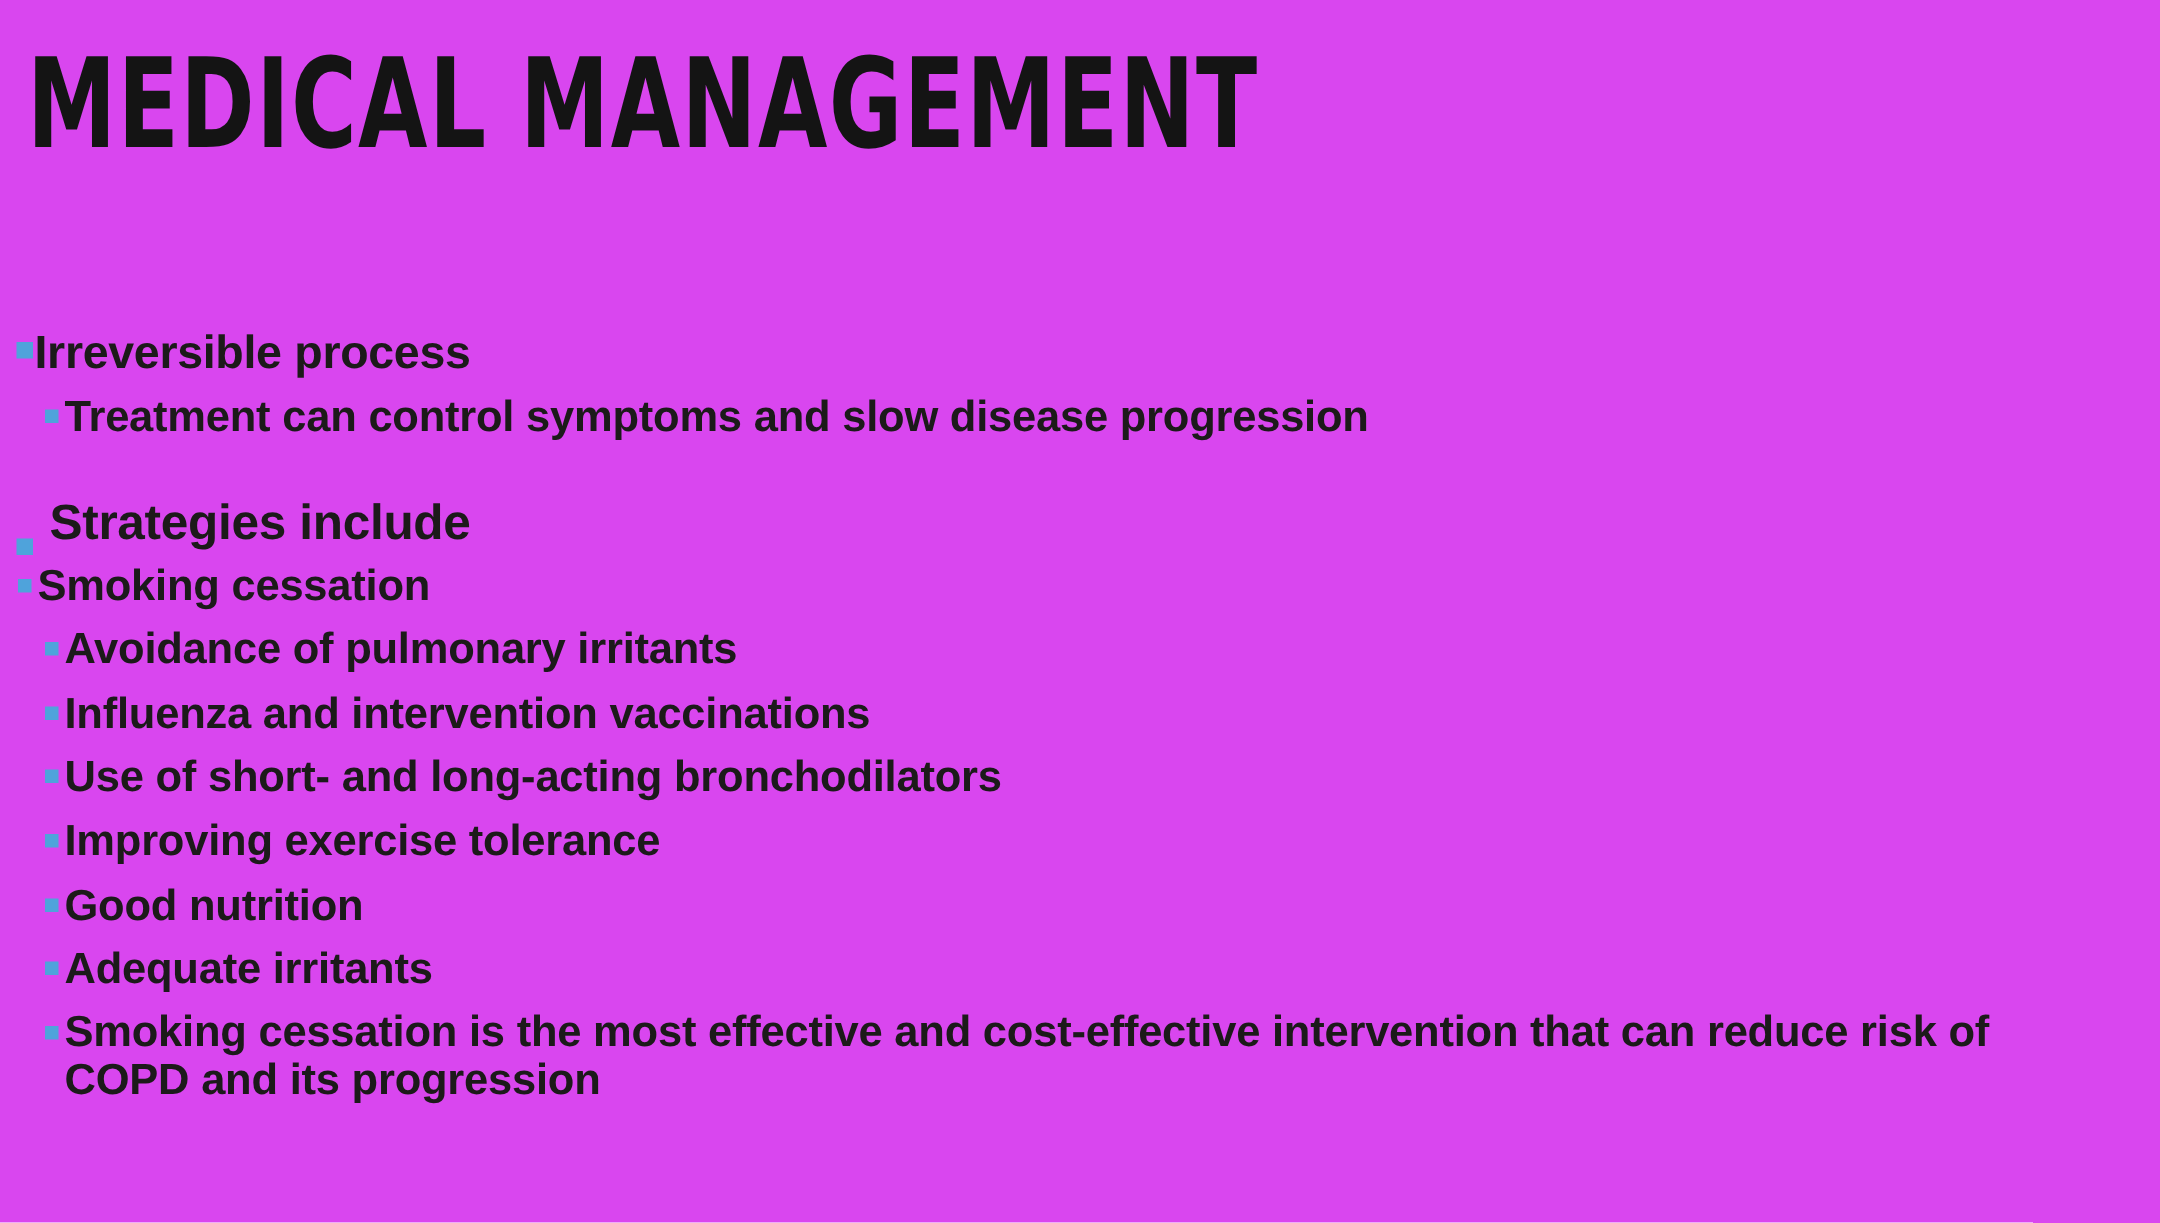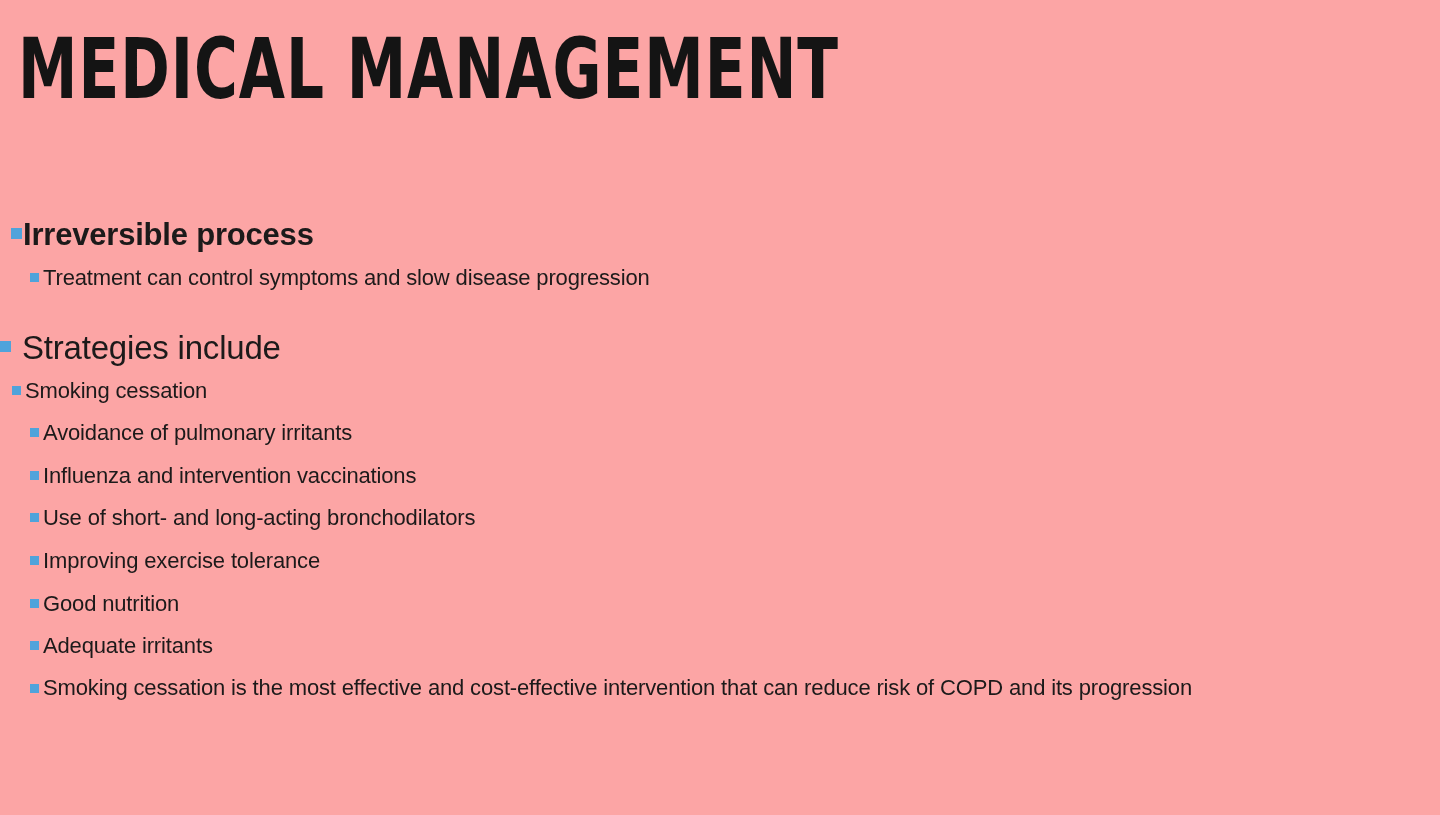--- a/index.html
+++ b/index.html
@@ -73,39 +73,40 @@
   }
   .lvl1 .bullet-mark {
     width: 11px;
     height: 11px;
     margin-top: 13px;
     margin-right: 1px;
   }
 
   
   .lvl1-sp {
-    padding-left: 0;
+    padding-left: 11px;
     font-size: 33px;
     line-height: 44px;
-    font-weight: 400;
+    font-weight: 700;
     letter-spacing: -0.2px;
+    align-items: flex-end;
   }
   .lvl1-sp .bullet-mark {
     width: 11px;
     height: 11px;
     margin-top: 15px;
     margin-right: 11px;
   }
 
   
   .lvl2 {
     padding-left: 30px;
-    font-size: 22px;
+    font-size: 29px;
     line-height: 42.6px;
-    font-weight: 400;
+    font-weight: 700;
     letter-spacing: -0.15px;
   }
   .lvl2 .bullet-mark {
     width: 9px;
     height: 9px;
     margin-top: 16px;
     margin-right: 4px;
   }
   .lvl2 .bullet-text {
     max-width: 1320px;
@@ -113,21 +114,21 @@
 
   
   .group-gap { height: 26px; }
   .sub-first { margin-top: 2px; }
   .wrap-text { line-height: 32px; padding-top: 4px; }
   .wrap-text .bullet-mark { margin-top: 12px; }
 </style>
 </head>
 <body>
 
-<div class="slide" style="background: #fca5a5;">
+<div class="slide" style="background: #d946ef;">
 
   <div class="slide-title">MEDICAL MANAGEMENT</div>
 
   <div class="body-area">
 
     <div class="bullet-row lvl1" style="color: rgb(28, 26, 26);">
       <span class="bullet-mark" style="background: rgb(79, 163, 219);"></span>
       <span class="bullet-text">Irreversible process</span>
     </div>
 

